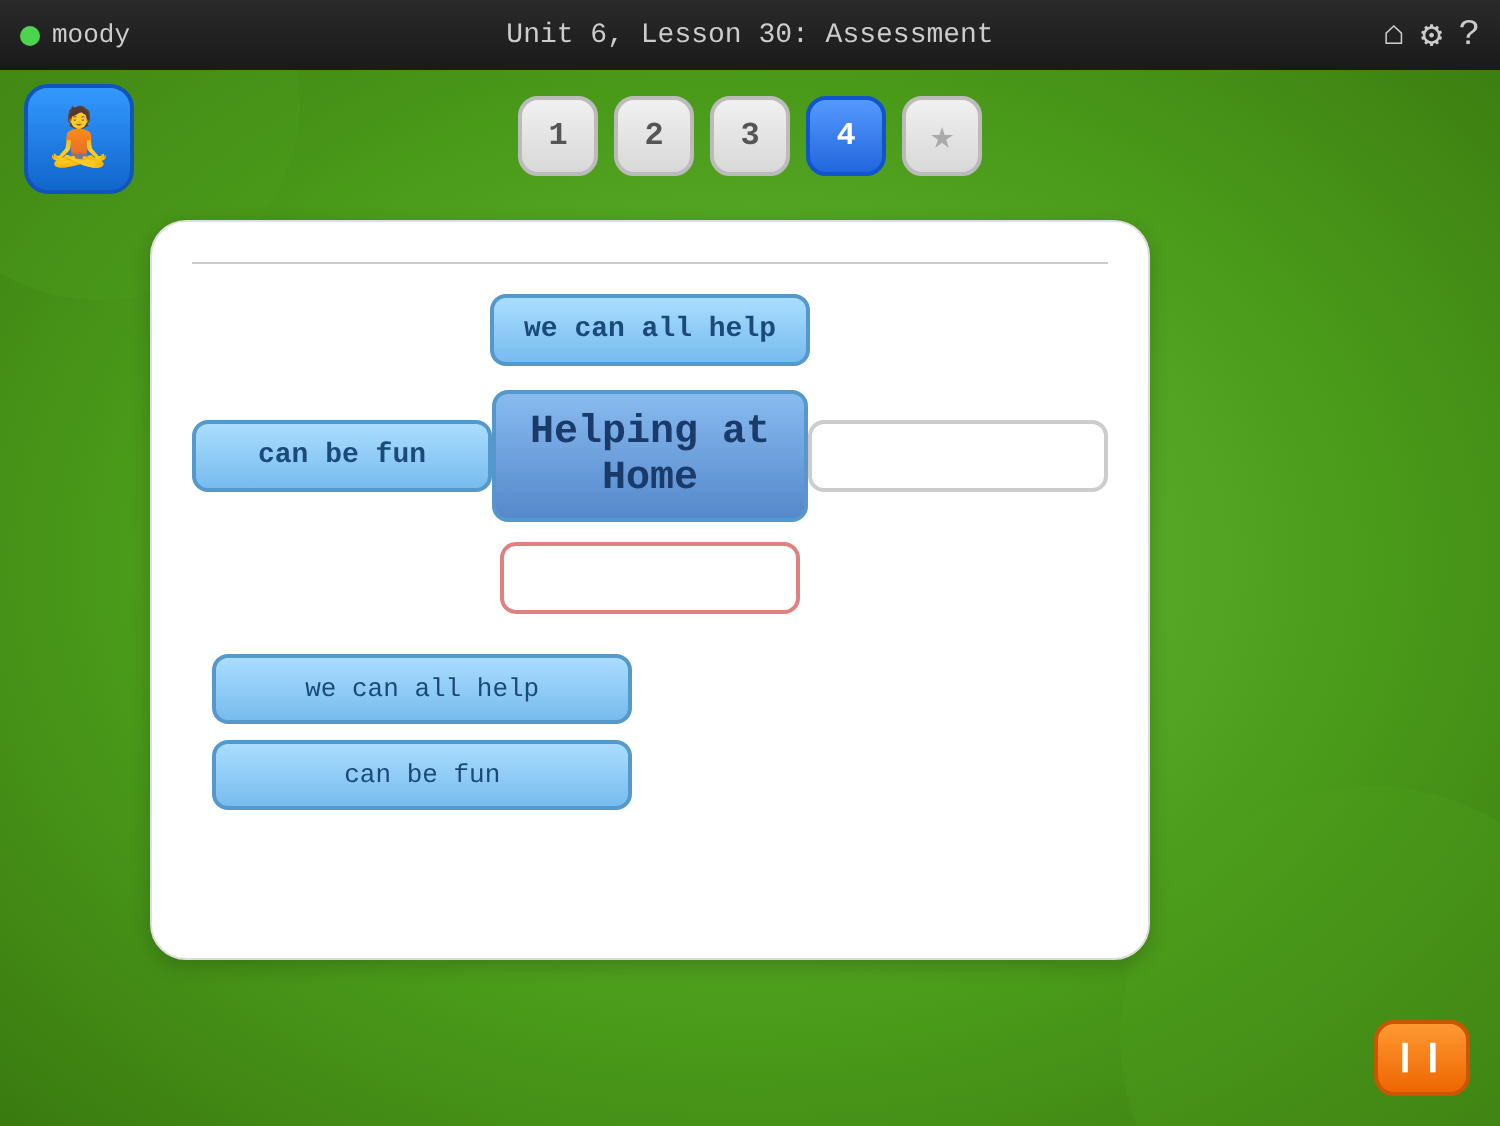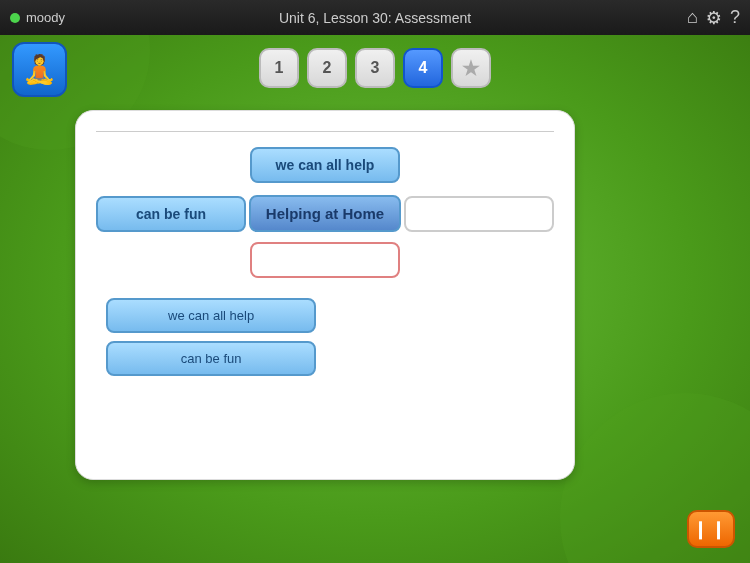--- a/index.html
+++ b/index.html
@@ -1,15 +1,15 @@
 <!DOCTYPE html>
 <html><head>
   <meta charset="utf-8">
   <style>
-    * { box-sizing: border-box; margin: 0; padding: 0; }
+    * { box-sizing: border-box; margin: 0; padding: 0; font-family: Liberation Mono, monospace; }
     body {
       width: 750px;
       height: 563px;
       overflow: hidden;
       font-family: Arial, Helvetica, sans-serif;
       background: radial-gradient(ellipse at center, #6abf3a 0%, #4a9a1a 60%, #3a7a10 100%);
       position: relative;
     }
 
     
@@ -286,21 +286,21 @@
 
 <div class="main-card">
   <div class="card-divider"></div>
 
   <div class="slots-row">
     <div class="ans-box-blue">we can all help</div>
   </div>
 
   <div class="three-slots">
     <div class="ans-box-blue">can be fun</div>
-    <div class="ans-box-blue bold-blue" style="font-weight:bold; font-size:15px;">Helping at Home</div>
+    <div class="ans-box-blue bold-blue" style="font-weight:bold; font-size:20px;">Helping at Home</div>
     <div class="slot-empty-gray"></div>
   </div>
 
   <div class="slot-center">
     <div class="slot-empty"></div>
   </div>
 
   <div class="word-bank">
     <div class="word-col">
       <div class="word-btn">we can all help</div>

